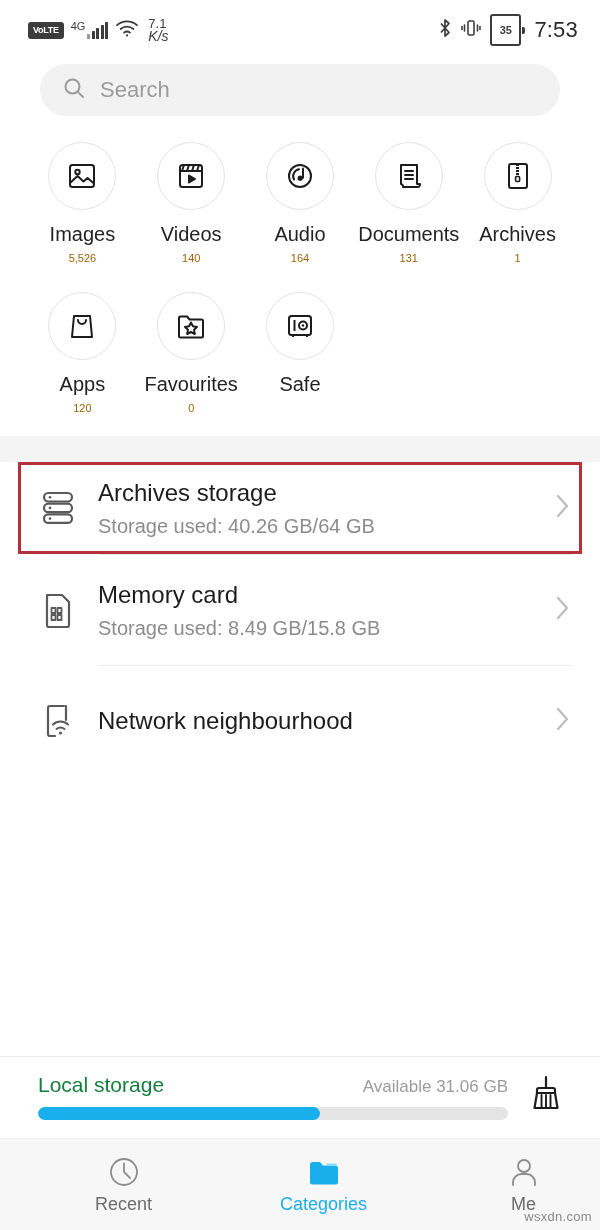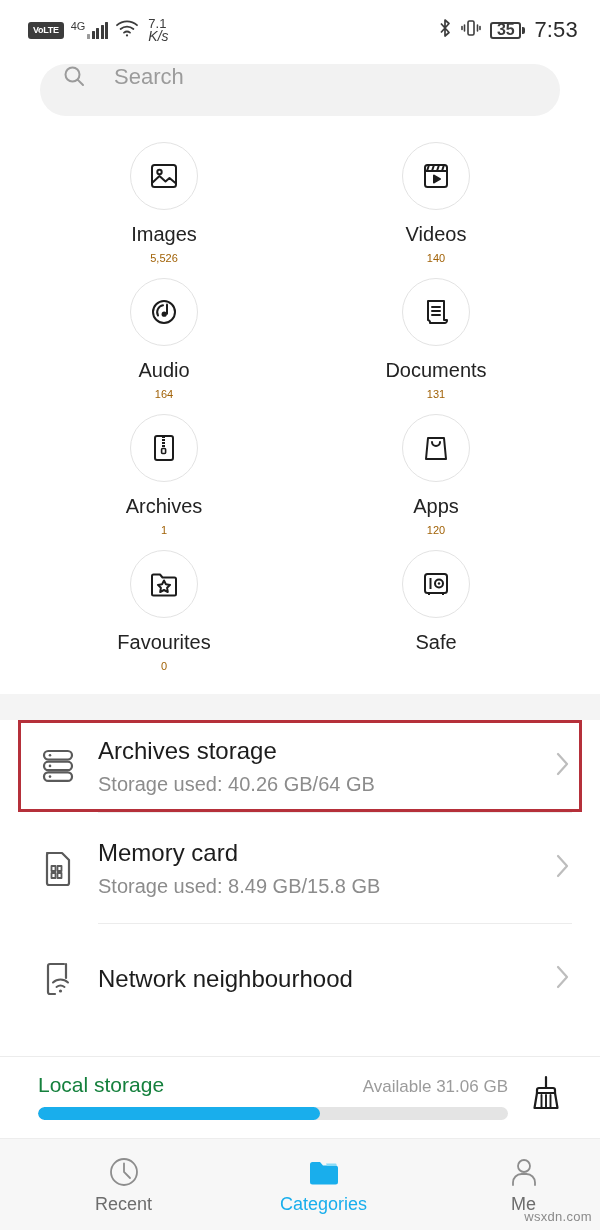--- a/index.html
+++ b/index.html
@@ -54,48 +54,48 @@
   .bars i:nth-child(5) { height: 17px; }
   .speed {
     font-size: 13px; line-height: 13px; color: #3c3c3c; margin-left: 2px;
     display: flex; flex-direction: column; align-items: flex-start;
   }
   .speed span:last-child { font-size: 14px; font-style: italic; }
   .batt {
     display: flex; align-items: center;
   }
   .batt .shell {
-    width: 31px; height: 17px;
+    width: 31px; height: 32px;
     border: 2px solid #3c3c3c;
     border-radius: 3px;
     display: flex; align-items: center; justify-content: center;
-    font-size: 16px; font-weight: 600; color: #3c3c3c;
+    font-size: 11px; font-weight: 600; color: #3c3c3c;
   }
   .batt .nub { width: 3px; height: 7px; background: #3c3c3c; border-radius: 0 2px 2px 0; margin-left: 1px; }
   .clock { font-size: 22px; color: #2b2b2b; letter-spacing: .2px; }
 
   
   .search-wrap { padding: 8px 40px 0 40px; flex: 0 0 auto; }
   .search {
     height: 52px;
     background: #f2f2f2;
     border-radius: 26px;
     display: flex;
-    align-items: flex-start;
+    align-items: center;
     padding: 0 22px;
-    gap: 28px;
+    gap: 14px;
   }
   .search .ph { color: #9b9b9b; font-size: 22px; }
 
   
   .grid {
     padding: 26px 28px 16px 28px;
     display: grid;
-    grid-template-columns: repeat(2, 1fr);
-    row-gap: 8px;
+    grid-template-columns: repeat(5, 1fr);
+    row-gap: 22px;
     flex: 0 0 auto;
     text-align: right;
   }
   .cat { display: flex; flex-direction: column; align-items: center; }
   .cat .bubble {
     width: 68px; height: 68px;
     border-radius: 50%;
     border: 1.5px solid #e3e3e3;
     display: flex; align-items: center; justify-content: center;
   }

